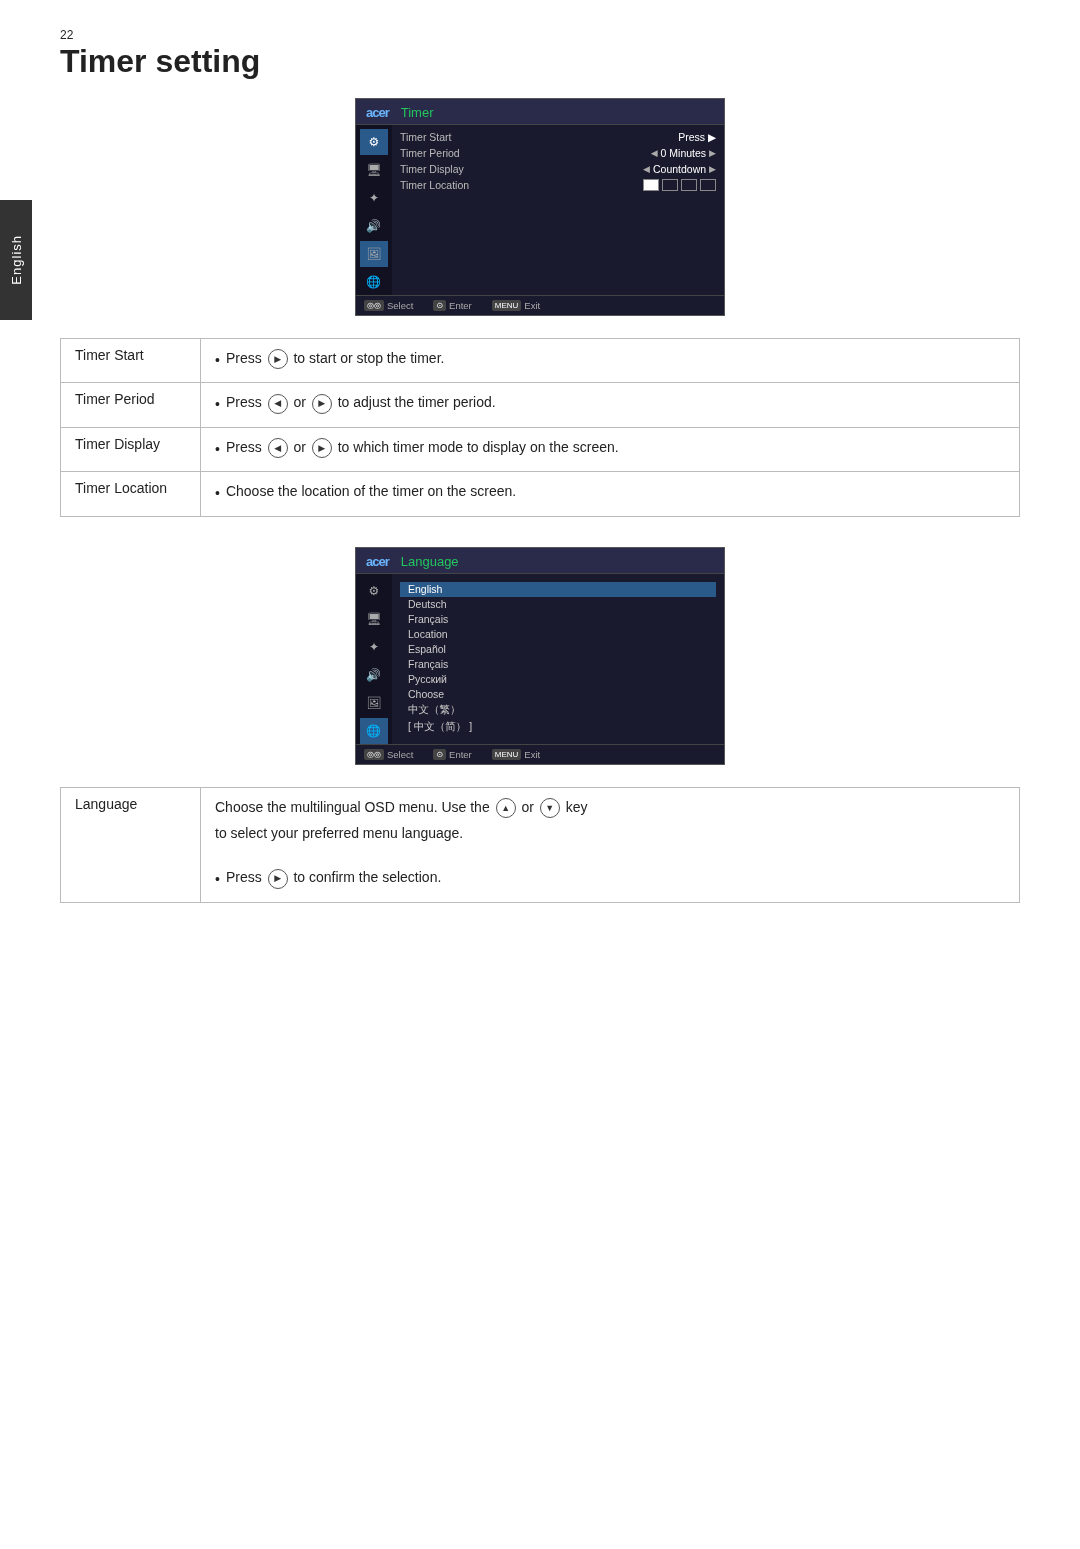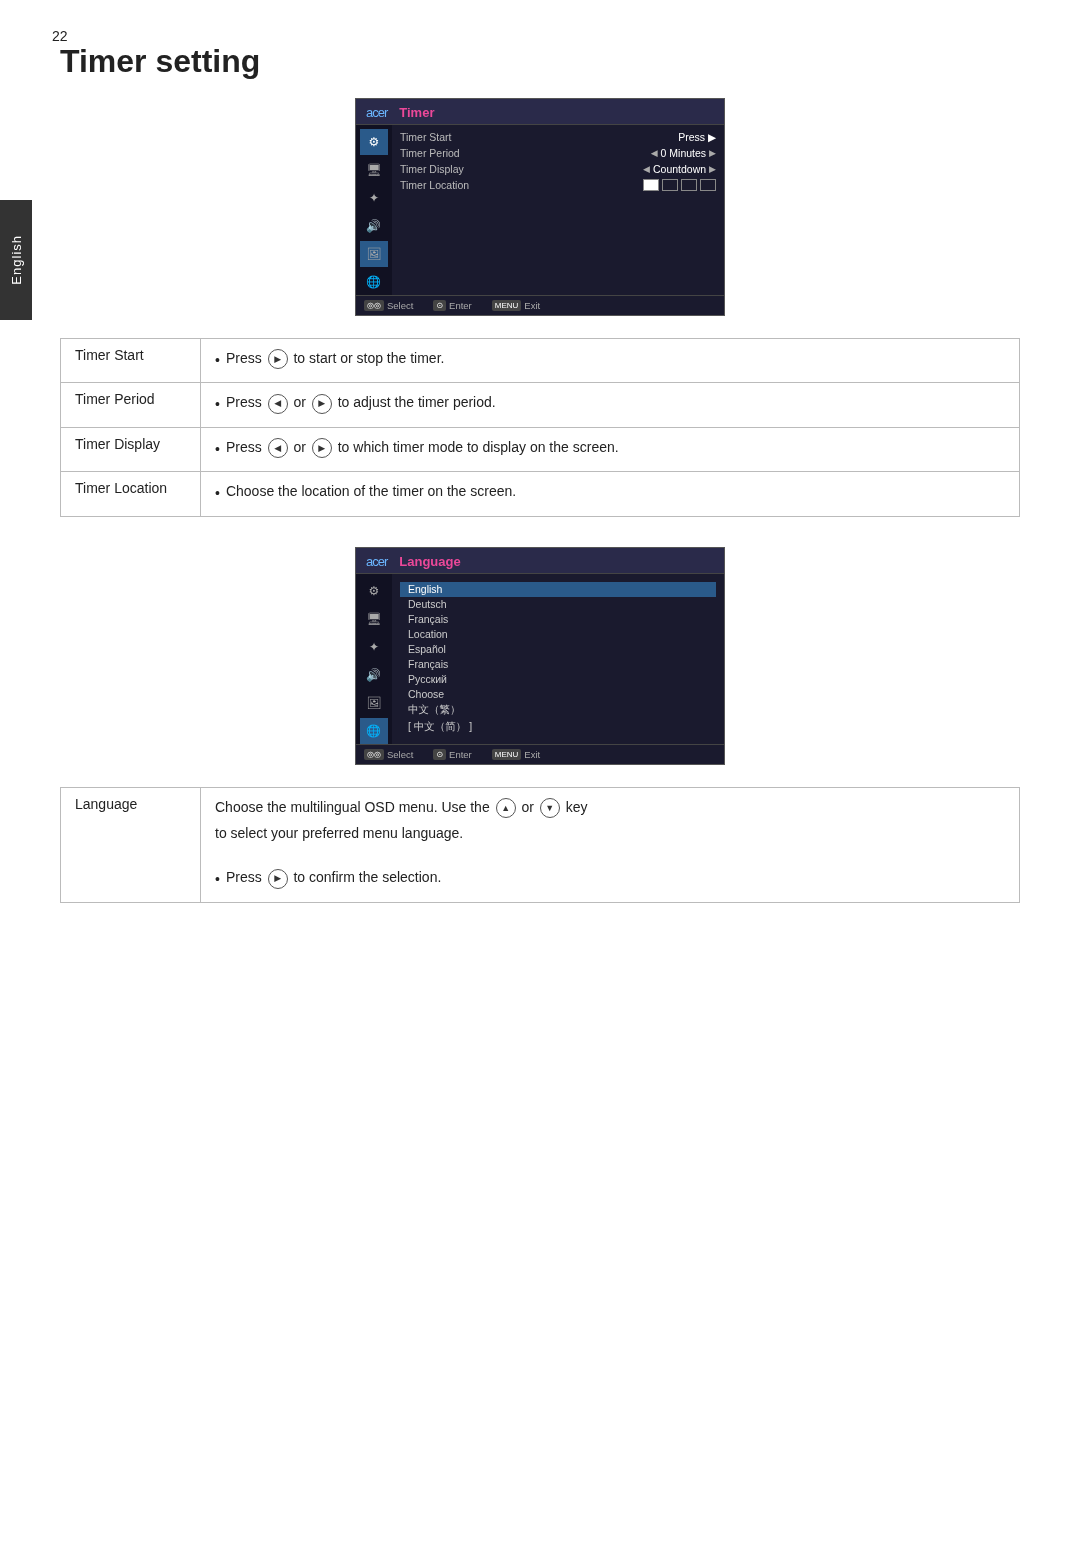--- a/index.html
+++ b/index.html
@@ -10,22 +10,22 @@
       color: #222;
       width: 1080px;
       min-height: 1549px;
       padding: 0;
     }
 
     
     .page-number {
       position: absolute;
       top: 28px;
-      left: 52px;
-      font-size: 14px;
+      left: 60px;
+      font-size: 12px;
     }
 
     
     .sidebar-tab {
       position: absolute;
       top: 200px;
       left: 0;
       width: 32px;
       height: 120px;
       background: #333;
@@ -75,28 +75,28 @@
     .osd-header {
       background: #2a2a4a;
       padding: 6px 10px 4px 10px;
       display: flex;
       align-items: center;
       gap: 8px;
       border-bottom: 1px solid #444;
     }
     .acer-logo {
       font-size: 13px;
-      font-weight: normal;
+      font-weight: bold;
       color: #6bb6ff;
       letter-spacing: -1px;
     }
     .osd-menu-title {
       font-size: 13px;
-      font-weight: bold;
-      color: #ec4899;
+      font-weight: normal;
+      color: #22c55e;
       margin-left: 4px;
     }
     .osd-body {
       display: flex;
     }
     .osd-icons-col {
       width: 36px;
       background: #111122;
       display: flex;
       flex-direction: column;

